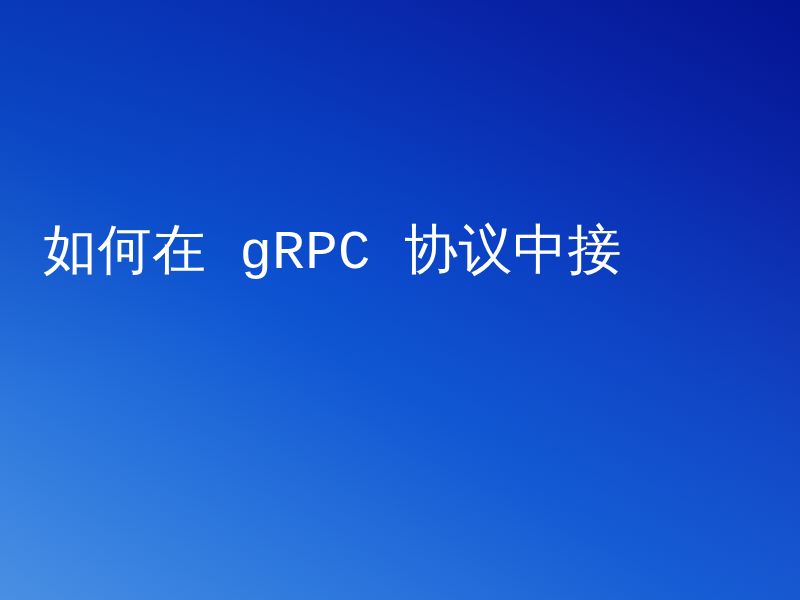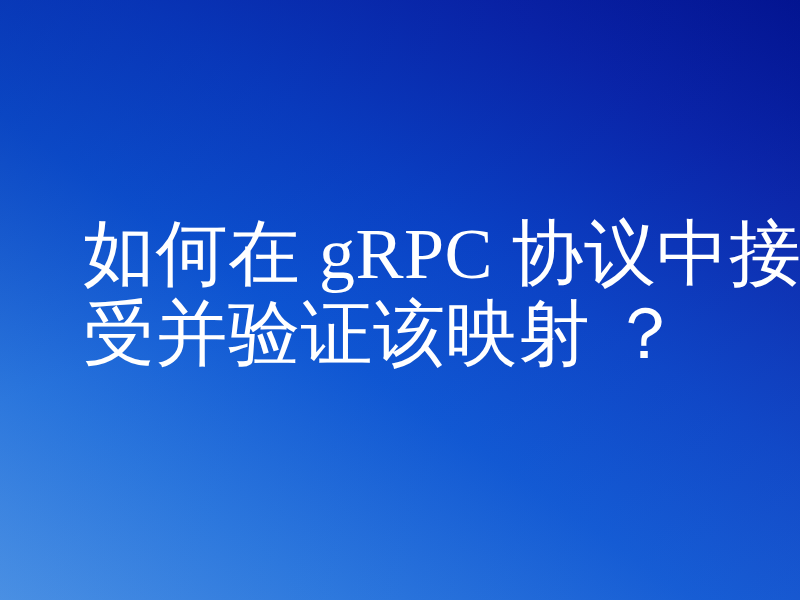--- a/index.html
+++ b/index.html
@@ -45,32 +45,30 @@
   #headline-block {
     position: absolute;
     left: 43px;
     top: 214px;
     width: 700px;
     z-index: 2;
   }
 
   .headline-line {
     color: #ffffff;
-    font-family: Liberation Serif, serif;
-    font-size: 72px;
+    font-family: Liberation Mono, monospace;
+    font-size: 54px;
     font-weight: 400;
     line-height: 80px;
     letter-spacing: 0.5px;
     white-space: nowrap;
-    margin-left: 40px;
   }
 </style>
 </head>
 <body>
 
 <div id="banner">
 
   <div id="headline-block">
     <div class="headline-line">如何在 gRPC 协议中接</div>
-    <div class="headline-line">受并验证该映射 ？</div>
   </div>
 
 </div>
 
 </body></html>

